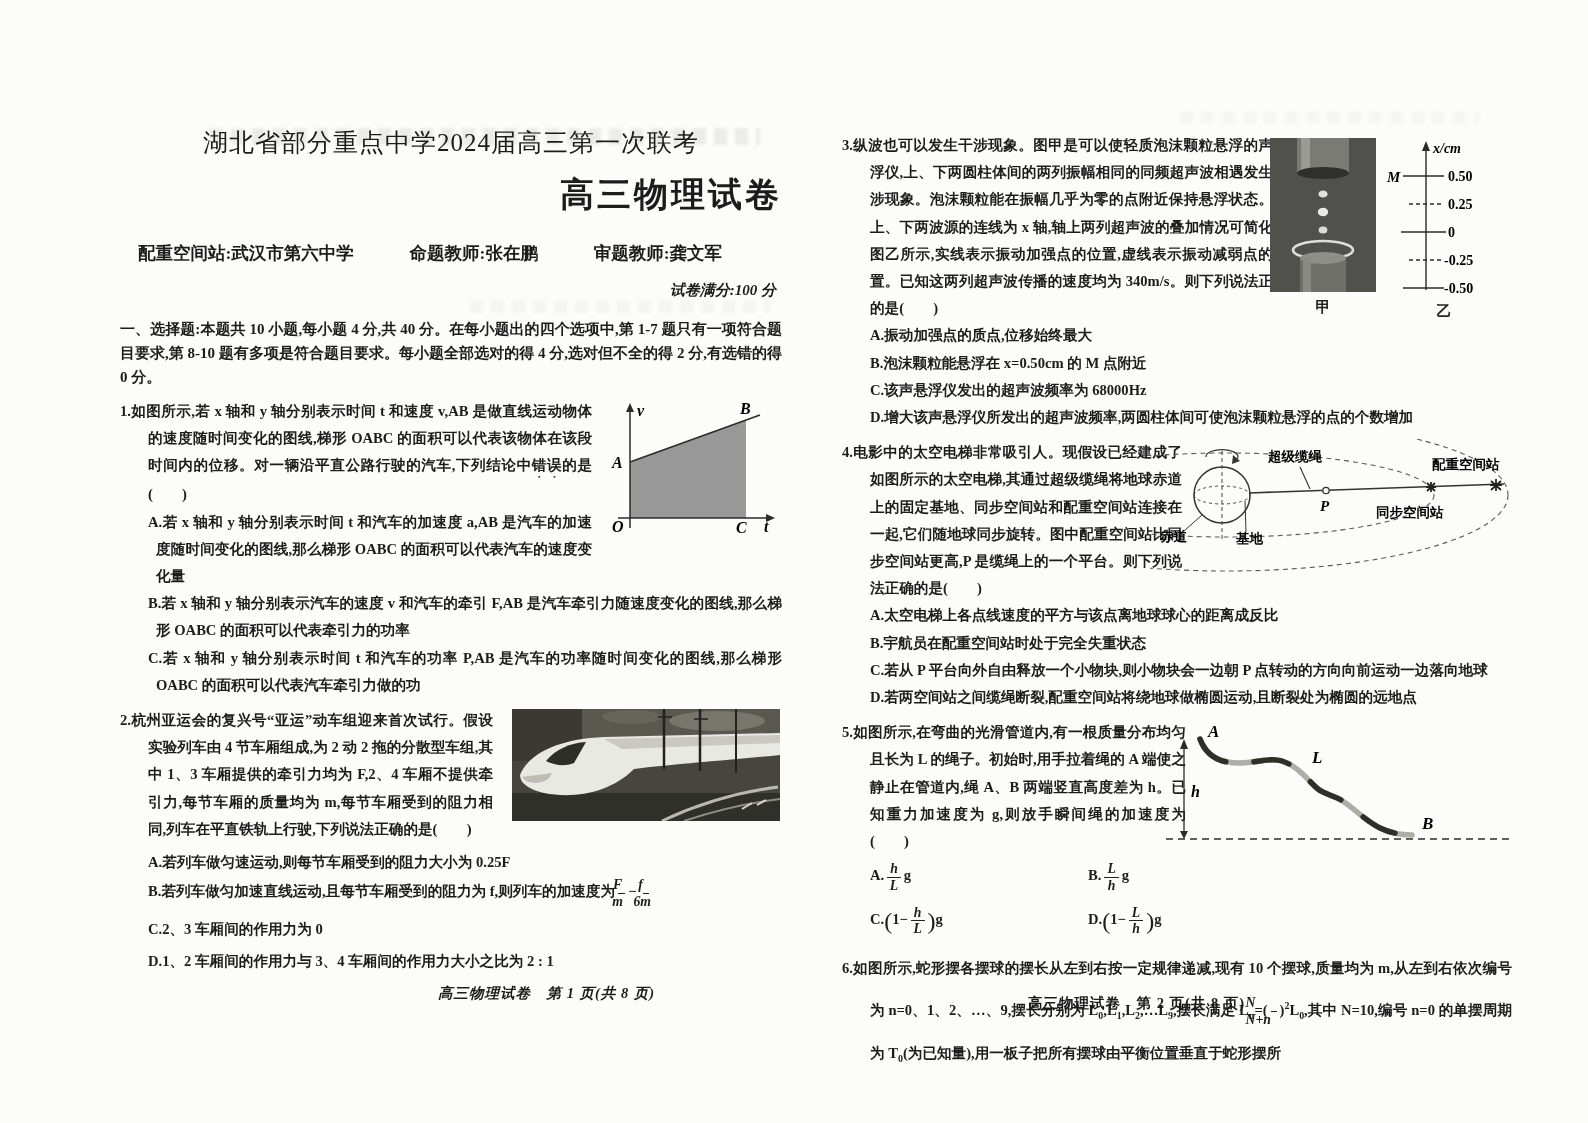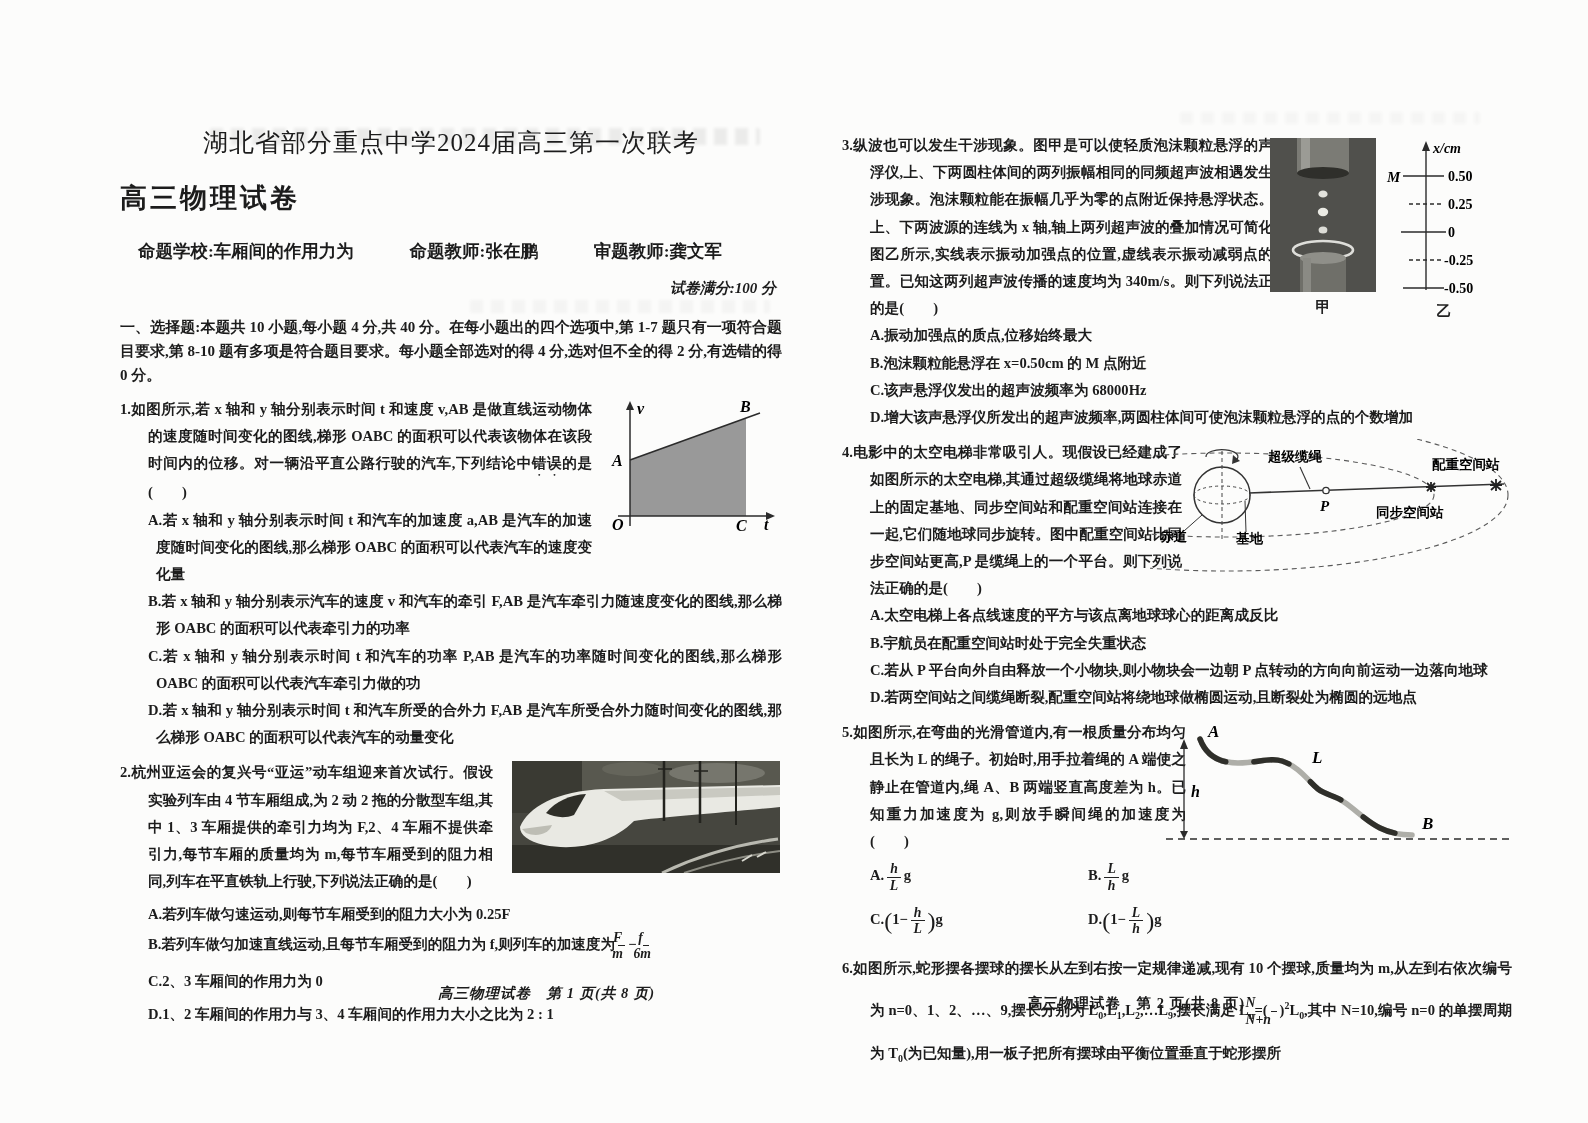--- a/index.html
+++ b/index.html
@@ -3,21 +3,21 @@
 <meta charset="utf-8">
 <style>
   html,body{margin:0;padding:0;background:#ffffff;}
   .canvas{position:relative;width:1588px;height:1123px;background:#fcfcfb;overflow:hidden;
           font-family:"Liberation Serif","DejaVu Serif",serif;color:#1c1c1c;}
   .page{position:absolute;}
   .page1{left:120px;top:126px;width:662px;}
   .page2{left:842px;top:132px;width:670px;}
 
   .exam-title{text-align:center;font-size:25px;font-weight:400;letter-spacing:1px;}
-  .paper-title{text-align:left;font-size:27px;font-weight:800;letter-spacing:3px;margin-top:21px;}
+  .paper-title{text-align:right;font-size:34px;font-weight:800;letter-spacing:3px;margin-top:13px;}
   .committee{display:flex;justify-content:space-between;font-size:17.5px;font-weight:700;
              margin-top:23px;padding:0 60px 0 18px;}
   .full-score{text-align:right;font-size:15px;font-style:italic;font-weight:600;margin-top:16px;padding-right:6px;}
   .section-head{font-size:15px;font-weight:700;line-height:24px;margin:17px 0 0;text-align:justify;}
 
   .q{position:relative;font-size:14.6px;line-height:27.2px;text-align:justify;font-weight:600;}
   .q p{margin:0;}
   .stem{padding-left:28px;text-indent:-28px;}
   .option{padding-left:36px;text-indent:-8px;margin-top:1px;}
   .narrow345{width:345px;}
@@ -65,21 +65,21 @@
   <div class="ghost" style="left:210px;top:128px;width:550px;height:17px;opacity:.45;"></div>
   <div class="ghost" style="left:470px;top:300px;width:300px;height:13px;opacity:.22;"></div>
   <div class="ghost" style="left:1180px;top:112px;width:300px;height:12px;opacity:.18;"></div>
 
   <div class="page page1">
 
     <div class="exam-title">湖北省部分重点中学2024届高三第一次联考</div>
     <div class="paper-title">高三物理试卷</div>
 
     <div class="committee">
-      <span>命题学校:车厢间的作用力为</span>
+      <span>配重空间站:武汉市第六中学</span>
       <span>命题教师:张在鹏</span>
       <span>审题教师:龚文军</span>
     </div>
 
     <div class="full-score">试卷满分:100 分</div>
 
     <p class="section-head">一、选择题:本题共 10 小题,每小题 4 分,共 40 分。在每小题出的四个选项中,第 1-7 题只有一项符合题目要求,第 8-10 题有多项是符合题目要求。每小题全部选对的得 4 分,选对但不全的得 2 分,有选错的得 0 分。</p>
 
     <div class="q" style="margin-top:9px;">
       <div class="fig figfloat" style="width:178px;">
@@ -95,21 +95,20 @@
           <text x="8" y="68" font-size="16" class="it">A</text>
           <text x="8" y="132" font-size="16" class="it">O</text>
           <text x="132" y="133" font-size="16" class="it">C</text>
           <text x="160" y="132" font-size="16" class="it">t</text>
         </svg>
       </div>
       <p class="stem"><span>1.如图所示,若 x 轴和 y 轴分别表示时间 t 和速度 v,AB 是做直线运动物体的速度随时间变化的图线,梯形 OABC 的面积可以代表该物体在该段时间内的位移。对一辆沿平直公路行驶的汽车,下列结论中</span><span class="emph">错误</span><span>的是(　　)</span></p>
       <p class="option">A.若 x 轴和 y 轴分别表示时间 t 和汽车的加速度 a,AB 是汽车的加速度随时间变化的图线,那么梯形 OABC 的面积可以代表汽车的速度变化量</p>
       <p class="option">B.若 x 轴和 y 轴分别表示汽车的速度 v 和汽车的牵引 F,AB 是汽车牵引力随速度变化的图线,那么梯形 OABC 的面积可以代表牵引力的功率</p>
       <p class="option">C.若 x 轴和 y 轴分别表示时间 t 和汽车的功率 P,AB 是汽车的功率随时间变化的图线,那么梯形 OABC 的面积可以代表汽车牵引力做的功</p>
-      <p class="option">D.若 x 轴和 y 轴分别表示时间 t 和汽车所受的合外力 F,AB 是汽车所受合外力随时间变化的图线,那么梯形 OABC 的面积可以代表汽车的动量变化</p>
     </div>
 
     <div class="q" style="margin-top:8px;">
       <div class="fig figabs fig-q2">
         <svg width="268" height="112" viewBox="0 0 268 112">
           <rect x="0" y="0" width="268" height="112" fill="#46463f"></rect>
           <rect x="0" y="0" width="268" height="34" fill="#58584f"></rect>
           <rect x="0" y="0" width="70" height="52" fill="#3a3a33"></rect>
           <ellipse cx="205" cy="12" rx="48" ry="10" fill="#83837a" opacity="0.7"></ellipse>
           <ellipse cx="120" cy="8" rx="30" ry="7" fill="#6e6e64" opacity="0.6"></ellipse>

